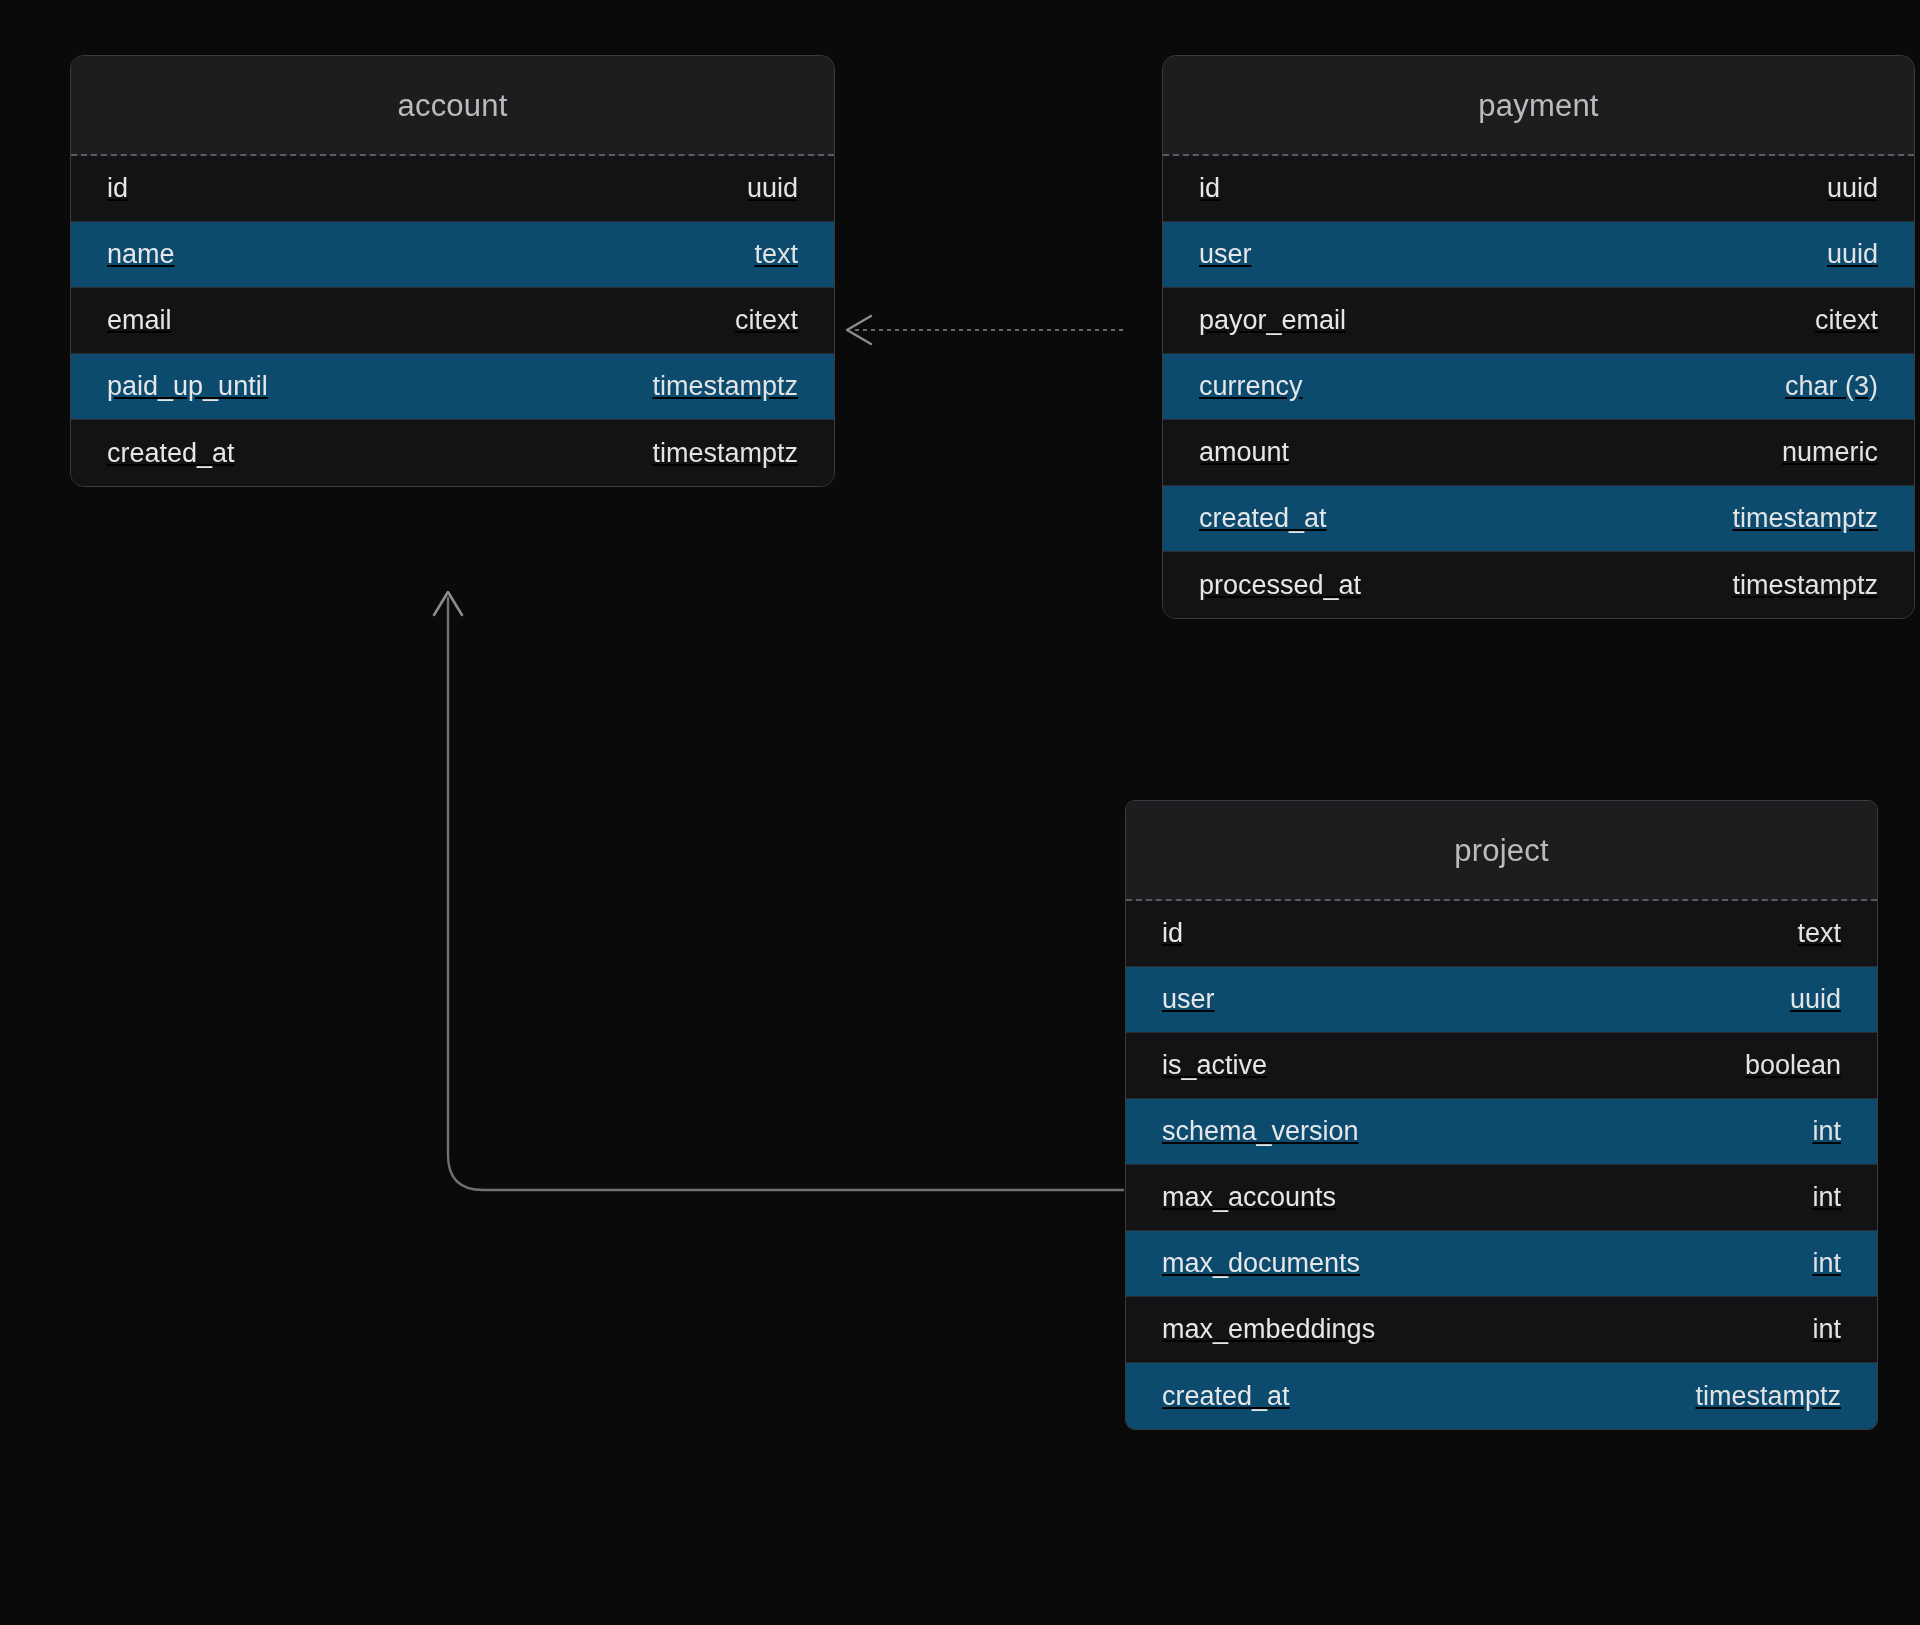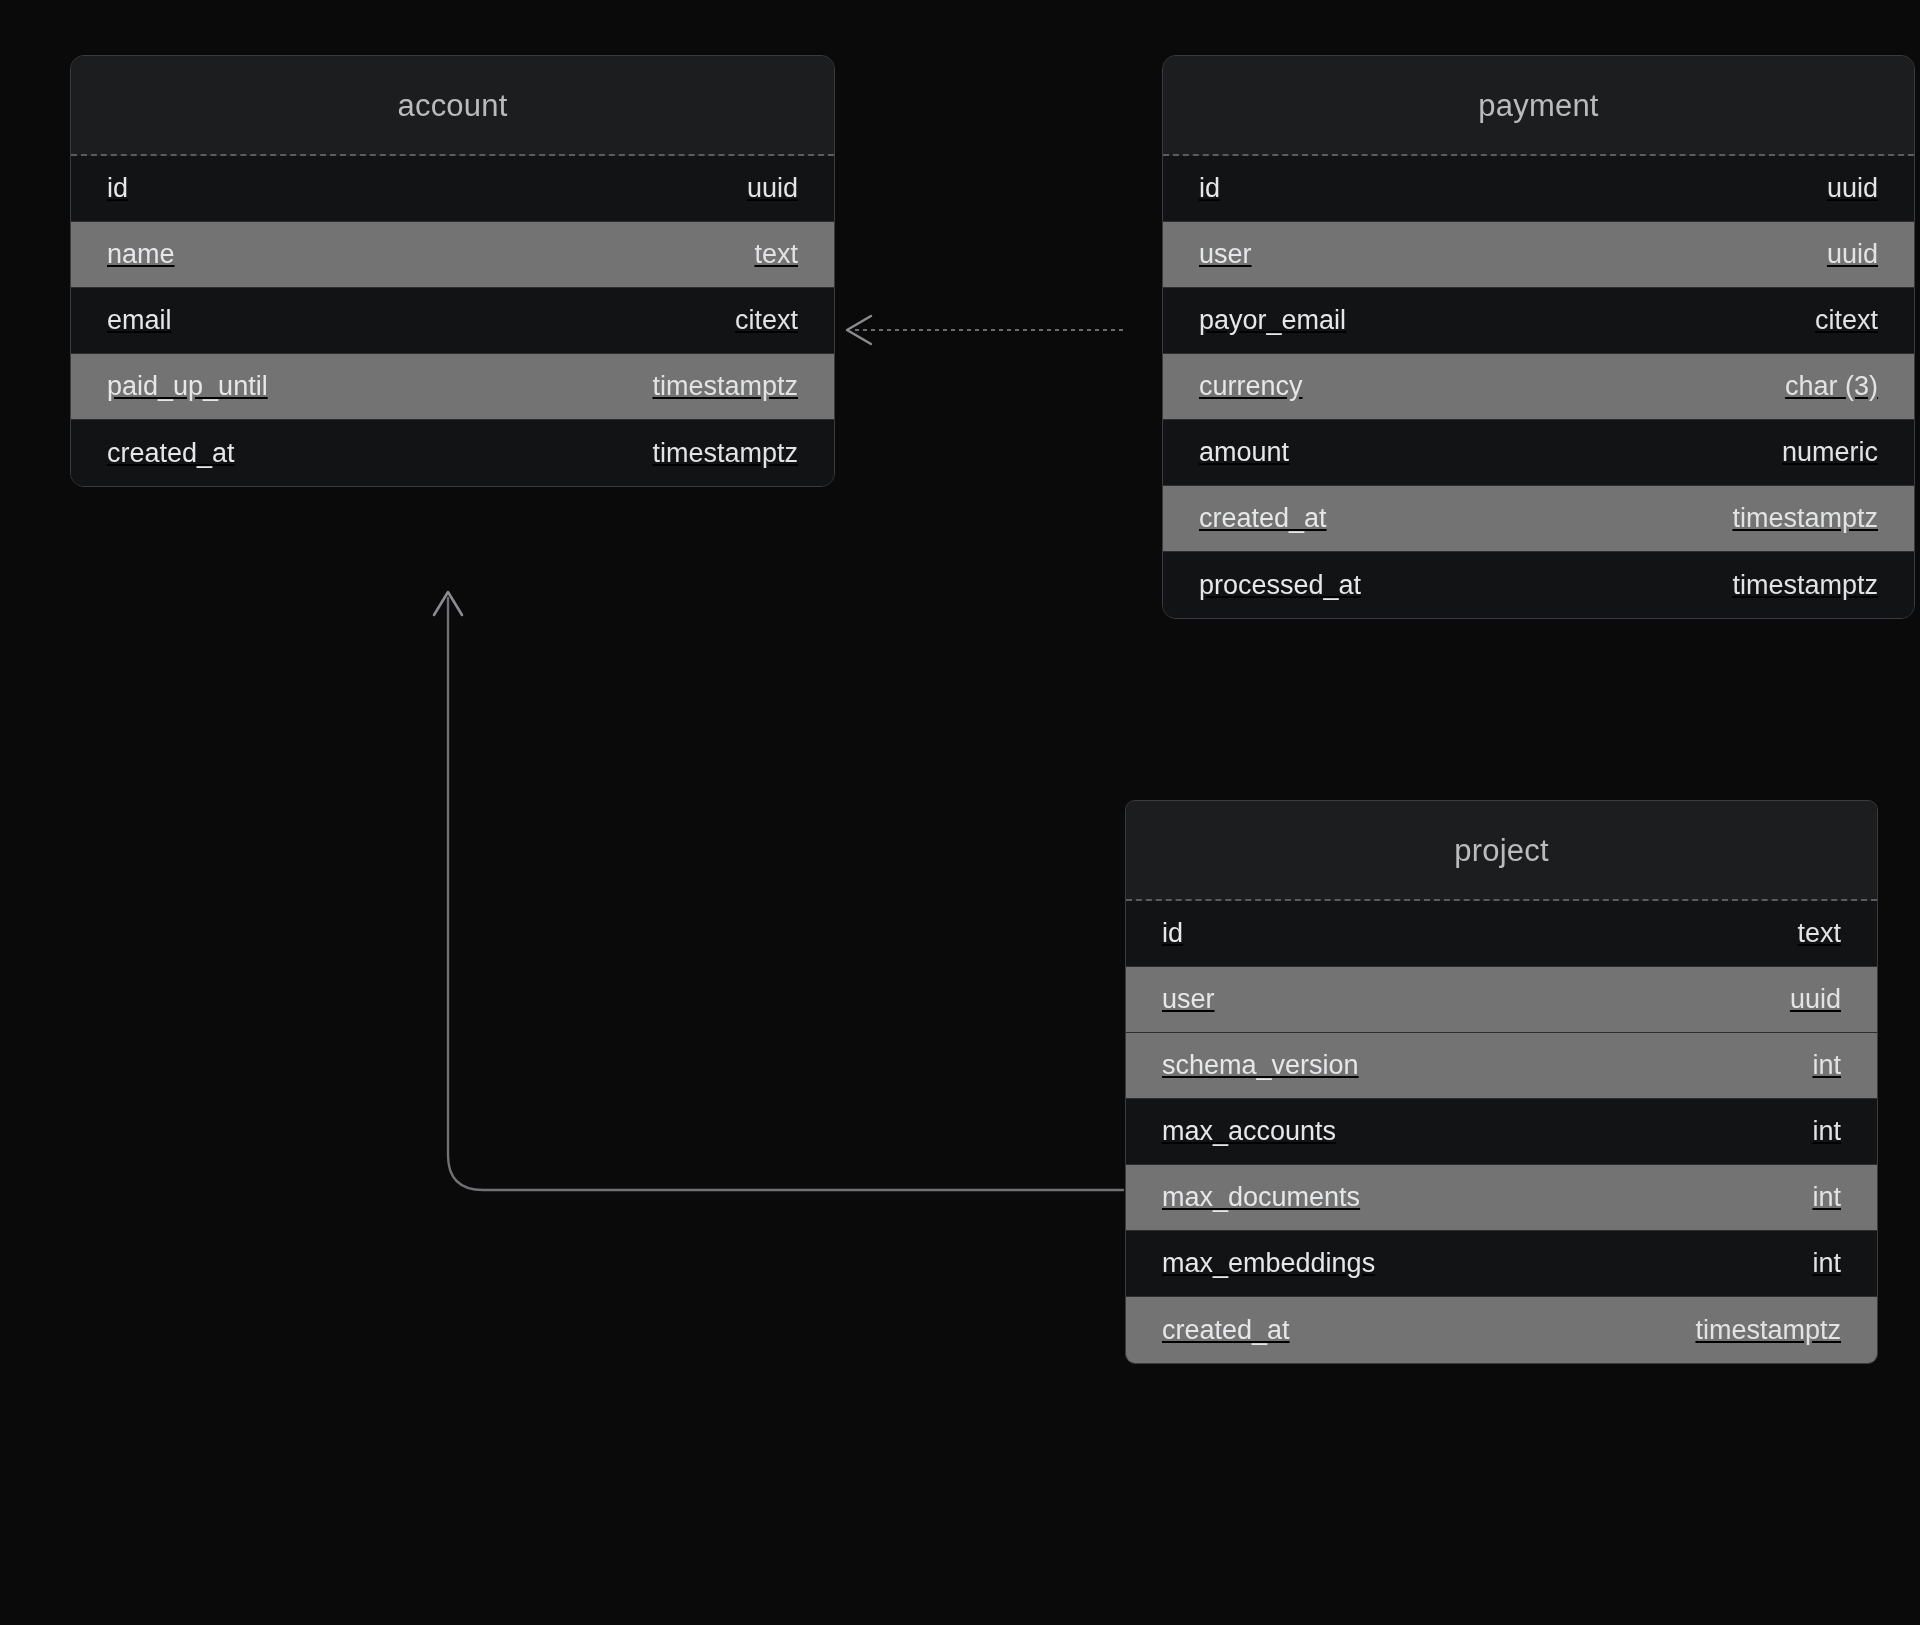--- a/index.html
+++ b/index.html
@@ -42,21 +42,21 @@
   .fields { display: flex; flex-direction: column; text-decoration: underline; }
   .field-row {
     height: 66px;
     display: flex;
     align-items: center;
     justify-content: space-between;
     padding: 0 36px;
     border-bottom: 1px solid #2c2d30;
     background: #121314;
   }
-  .field-row.alt { background: #737373; align-items: center; }
+  .field-row.alt { background: #0c4a6e; align-items: center; }
   .field-row:last-child { border-bottom: none; }
   .field-name {
     color: #e6e7e9;
     font-size: 27px;
     font-weight: 400;
     white-space: nowrap;
   }
   .field-type {
     color: #e2e3e5;
     font-size: 27px;
@@ -150,20 +150,24 @@
     <div class="entity-header">project</div>
     <div class="fields">
       <div class="field-row">
         <span class="field-name">id</span>
         <span class="field-type">text</span>
       </div>
       <div class="field-row alt">
         <span class="field-name">user</span>
         <span class="field-type">uuid</span>
       </div>
+      <div class="field-row">
+        <span class="field-name">is_active</span>
+        <span class="field-type">boolean</span>
+      </div>
       <div class="field-row alt">
         <span class="field-name">schema_version</span>
         <span class="field-type">int</span>
       </div>
       <div class="field-row">
         <span class="field-name">max_accounts</span>
         <span class="field-type">int</span>
       </div>
       <div class="field-row alt">
         <span class="field-name">max_documents</span>

